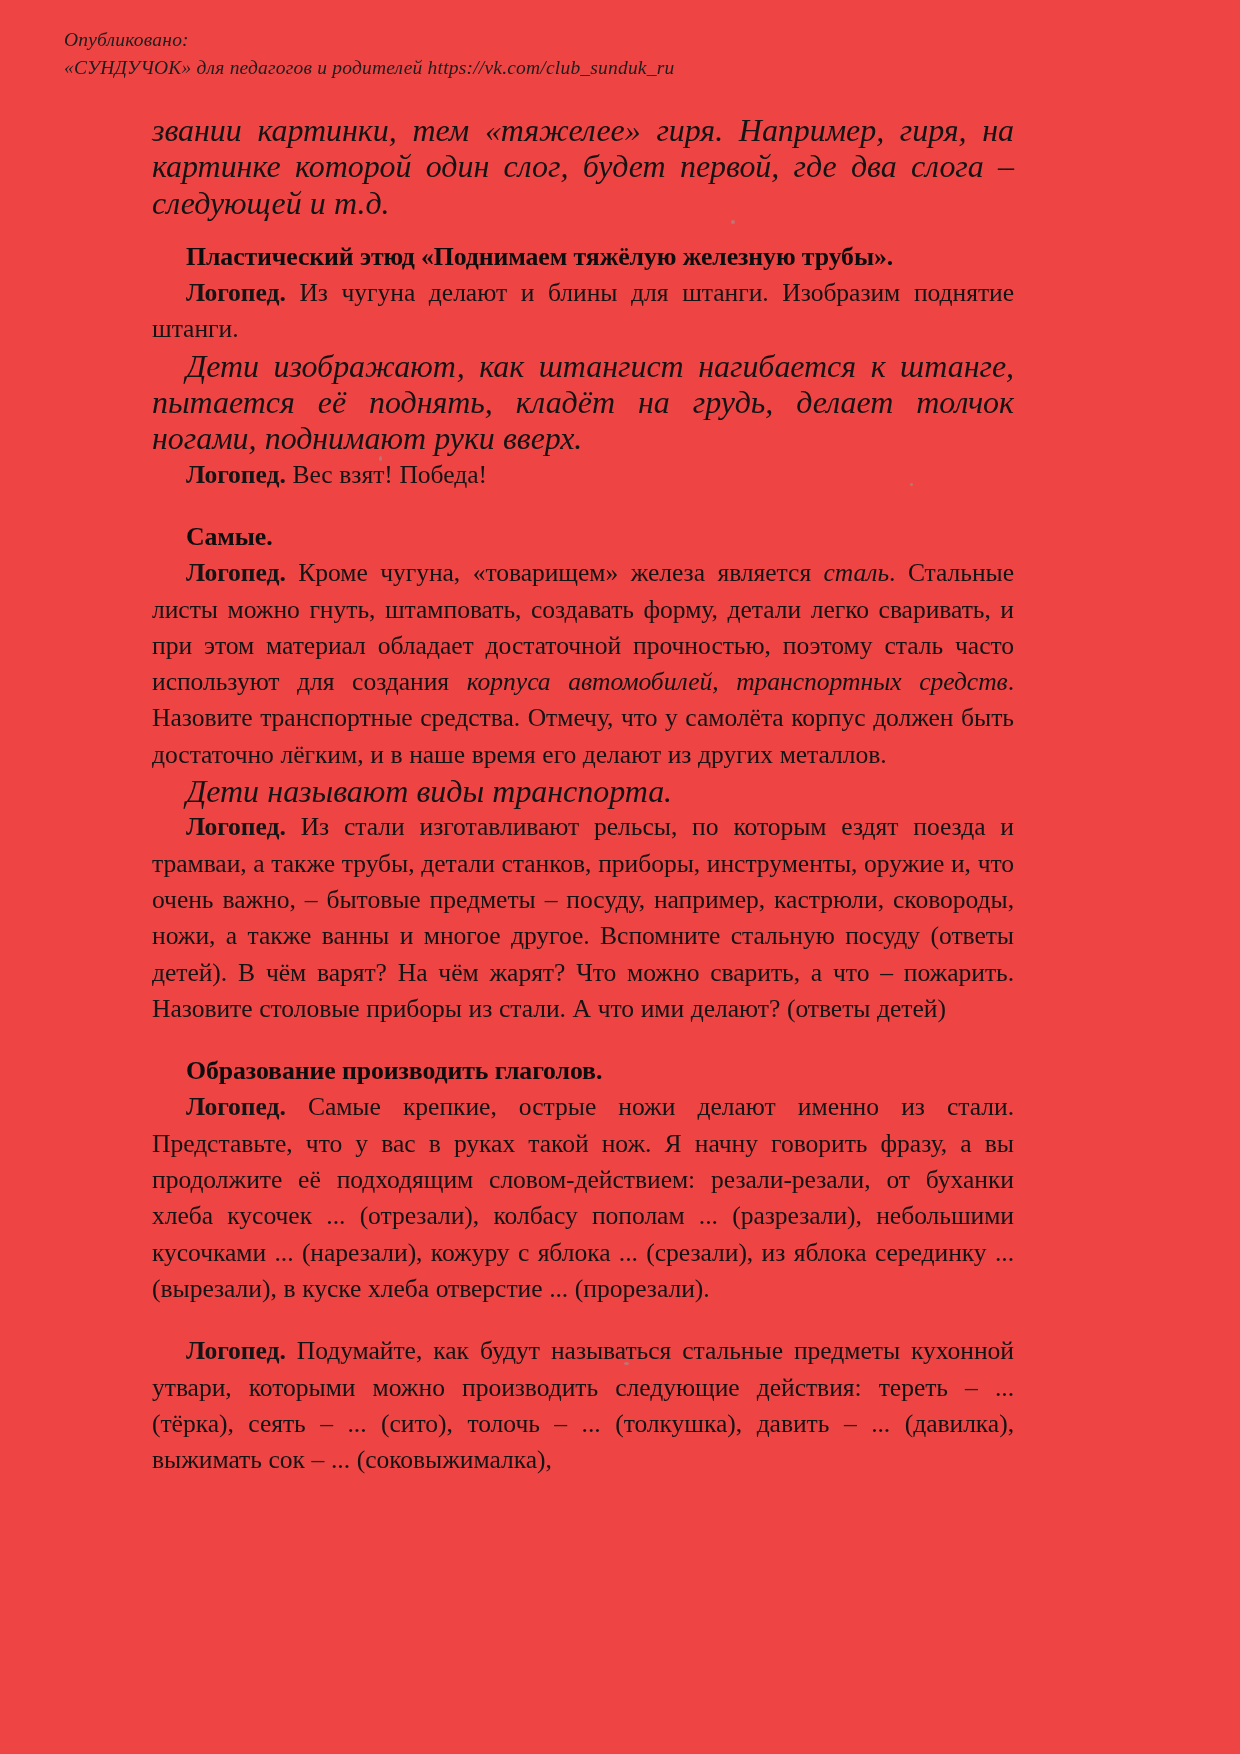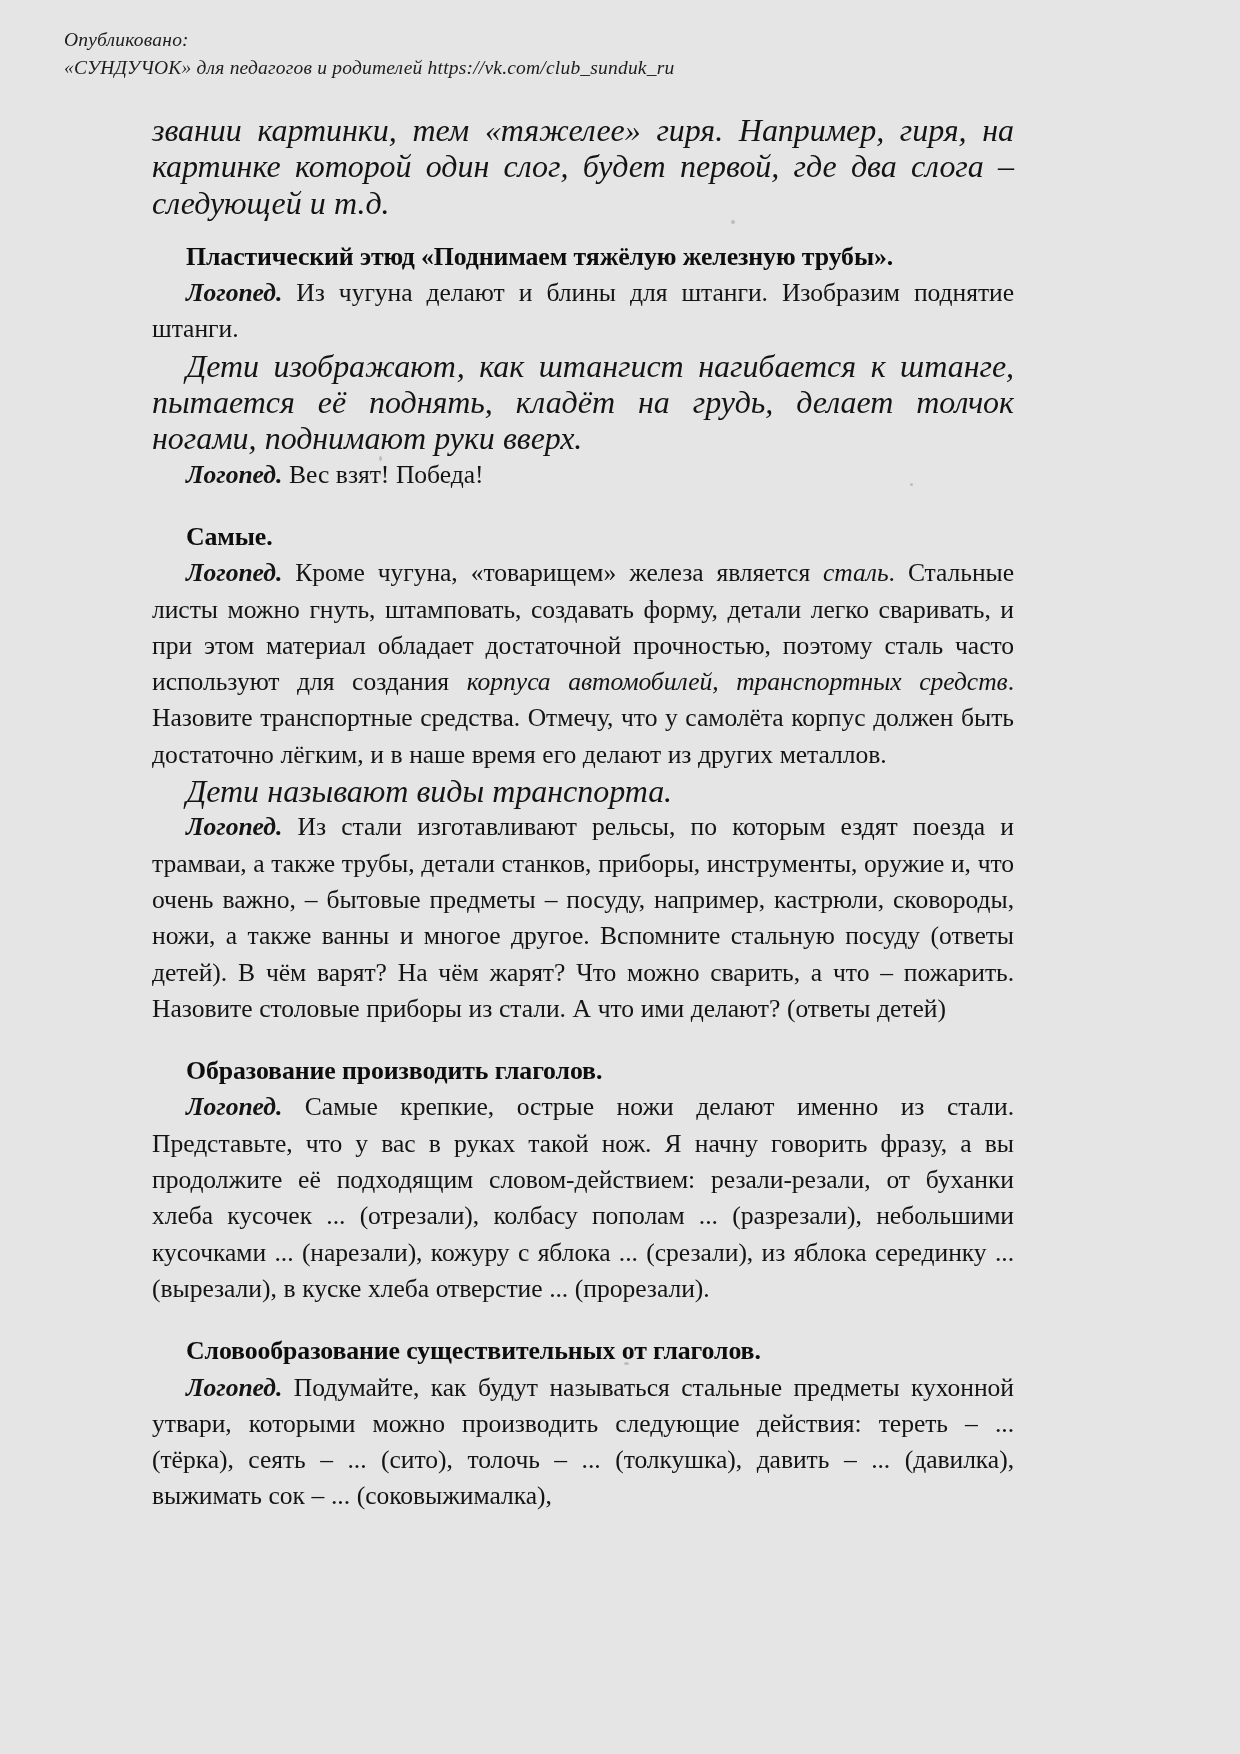--- a/index.html
+++ b/index.html
@@ -12,21 +12,21 @@
     height: 1754px;
     position: relative;
     font-family: "Liberation Serif", "DejaVu Serif", serif;
     color: #151515;
     overflow: hidden;
   }
 
   .page {
     position: absolute;
     inset: 0;
-    background: #e5e5e5;
+    background: #ef4444;
   }
 
   
   .watermark {
     position: absolute;
     left: 64px;
     top: 26px;
     width: 900px;
     font-family: "Liberation Serif", "DejaVu Serif", serif;
     font-style: italic;
@@ -63,21 +63,20 @@
     text-indent: 34px;
   }
 
   p.ital {
     font-style: italic;
     font-size: 32px;
   }
 
   .b {
     font-weight: bold;
-    font-style: italic;
   }
   .i {
     font-style: italic;
   }
 
   h2.heading {
     margin: 0;
     font-size: 25.8px;
     line-height: 36.3px;
     font-weight: bold;
@@ -149,21 +148,20 @@
 
     <h2 class="heading">Образование производить глаголов.</h2>
 
     <p class="indent">
       <span class="b">Логопед.</span>
       <span>Самые крепкие, острые ножи делают именно из стали. Представьте, что у вас в руках такой нож. Я начну говорить фразу, а вы продолжите её подходящим словом-действием: резали-резали, от буханки хлеба кусочек ... (отрезали), колбасу пополам ... (разрезали), небольшими кусочками ... (нарезали), кожуру с яблока ... (срезали), из яблока серединку ... (вырезали), в куске хлеба отверстие ... (прорезали).</span>
     </p>
 
     <div class="gap-lg"></div>
 
-    <h2 class="heading">Словообразование существительных от глаголов.</h2>
 
     <p class="indent">
       <span class="b">Логопед.</span>
       <span>Подумайте, как будут называться стальные предметы кухонной утвари, которыми можно производить следующие действия: тереть – ... (тёрка), сеять – ... (сито), толочь – ... (толкушка), давить – ... (давилка), выжимать сок – ... (соковыжималка),</span>
     </p>
 
   </div>
 
   <div class="speck" style="left:379px; top:456px; width:3px; height:5px;"></div>
   <div class="speck" style="left:910px; top:483px; width:3px; height:3px;"></div>

